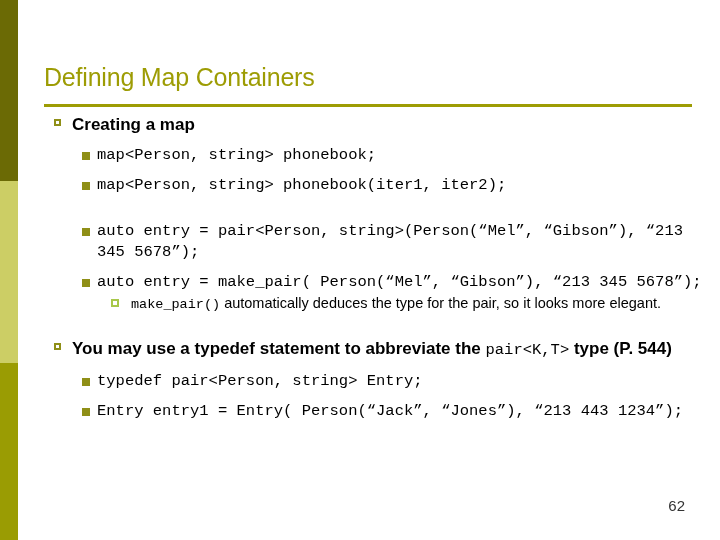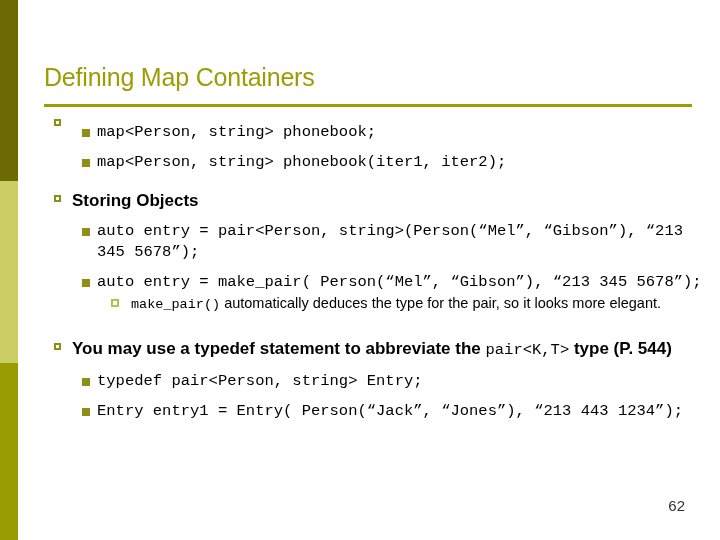--- a/index.html
+++ b/index.html
@@ -147,38 +147,35 @@
   <div class="stripe stripe-mid"></div>
   <div class="stripe stripe-bottom"></div>
 
   <div id="title">Defining Map Containers</div>
   <div id="title-rule"></div>
 
   <div id="content">
 
     <div class="lvl1">
       <span class="bullet"></span>
+      <span>Creating a map</span>
     </div>
 
     <div class="lvl2">
       <span class="bullet"></span>
       <span>map&lt;Person, string&gt; phonebook;</span>
     </div>
 
     <div class="lvl2">
       <span class="bullet"></span>
       <span>map&lt;Person, string&gt; phonebook(iter1, iter2);</span>
     </div>
 
     <div class="group-gap"></div>
 
-    <div class="lvl1">
-      <span class="bullet"></span>
-      <span>Storing Objects</span>
-    </div>
 
     <div class="lvl2">
       <span class="bullet"></span>
       <span>auto entry = pair&lt;Person, string&gt;(Person(“Mel”, “Gibson”), “213 345 5678”);</span>
     </div>
 
     <div class="lvl2">
       <span class="bullet"></span>
       <span>auto entry = make_pair( Person(“Mel”, “Gibson”), “213 345 5678”);</span>
     </div>

